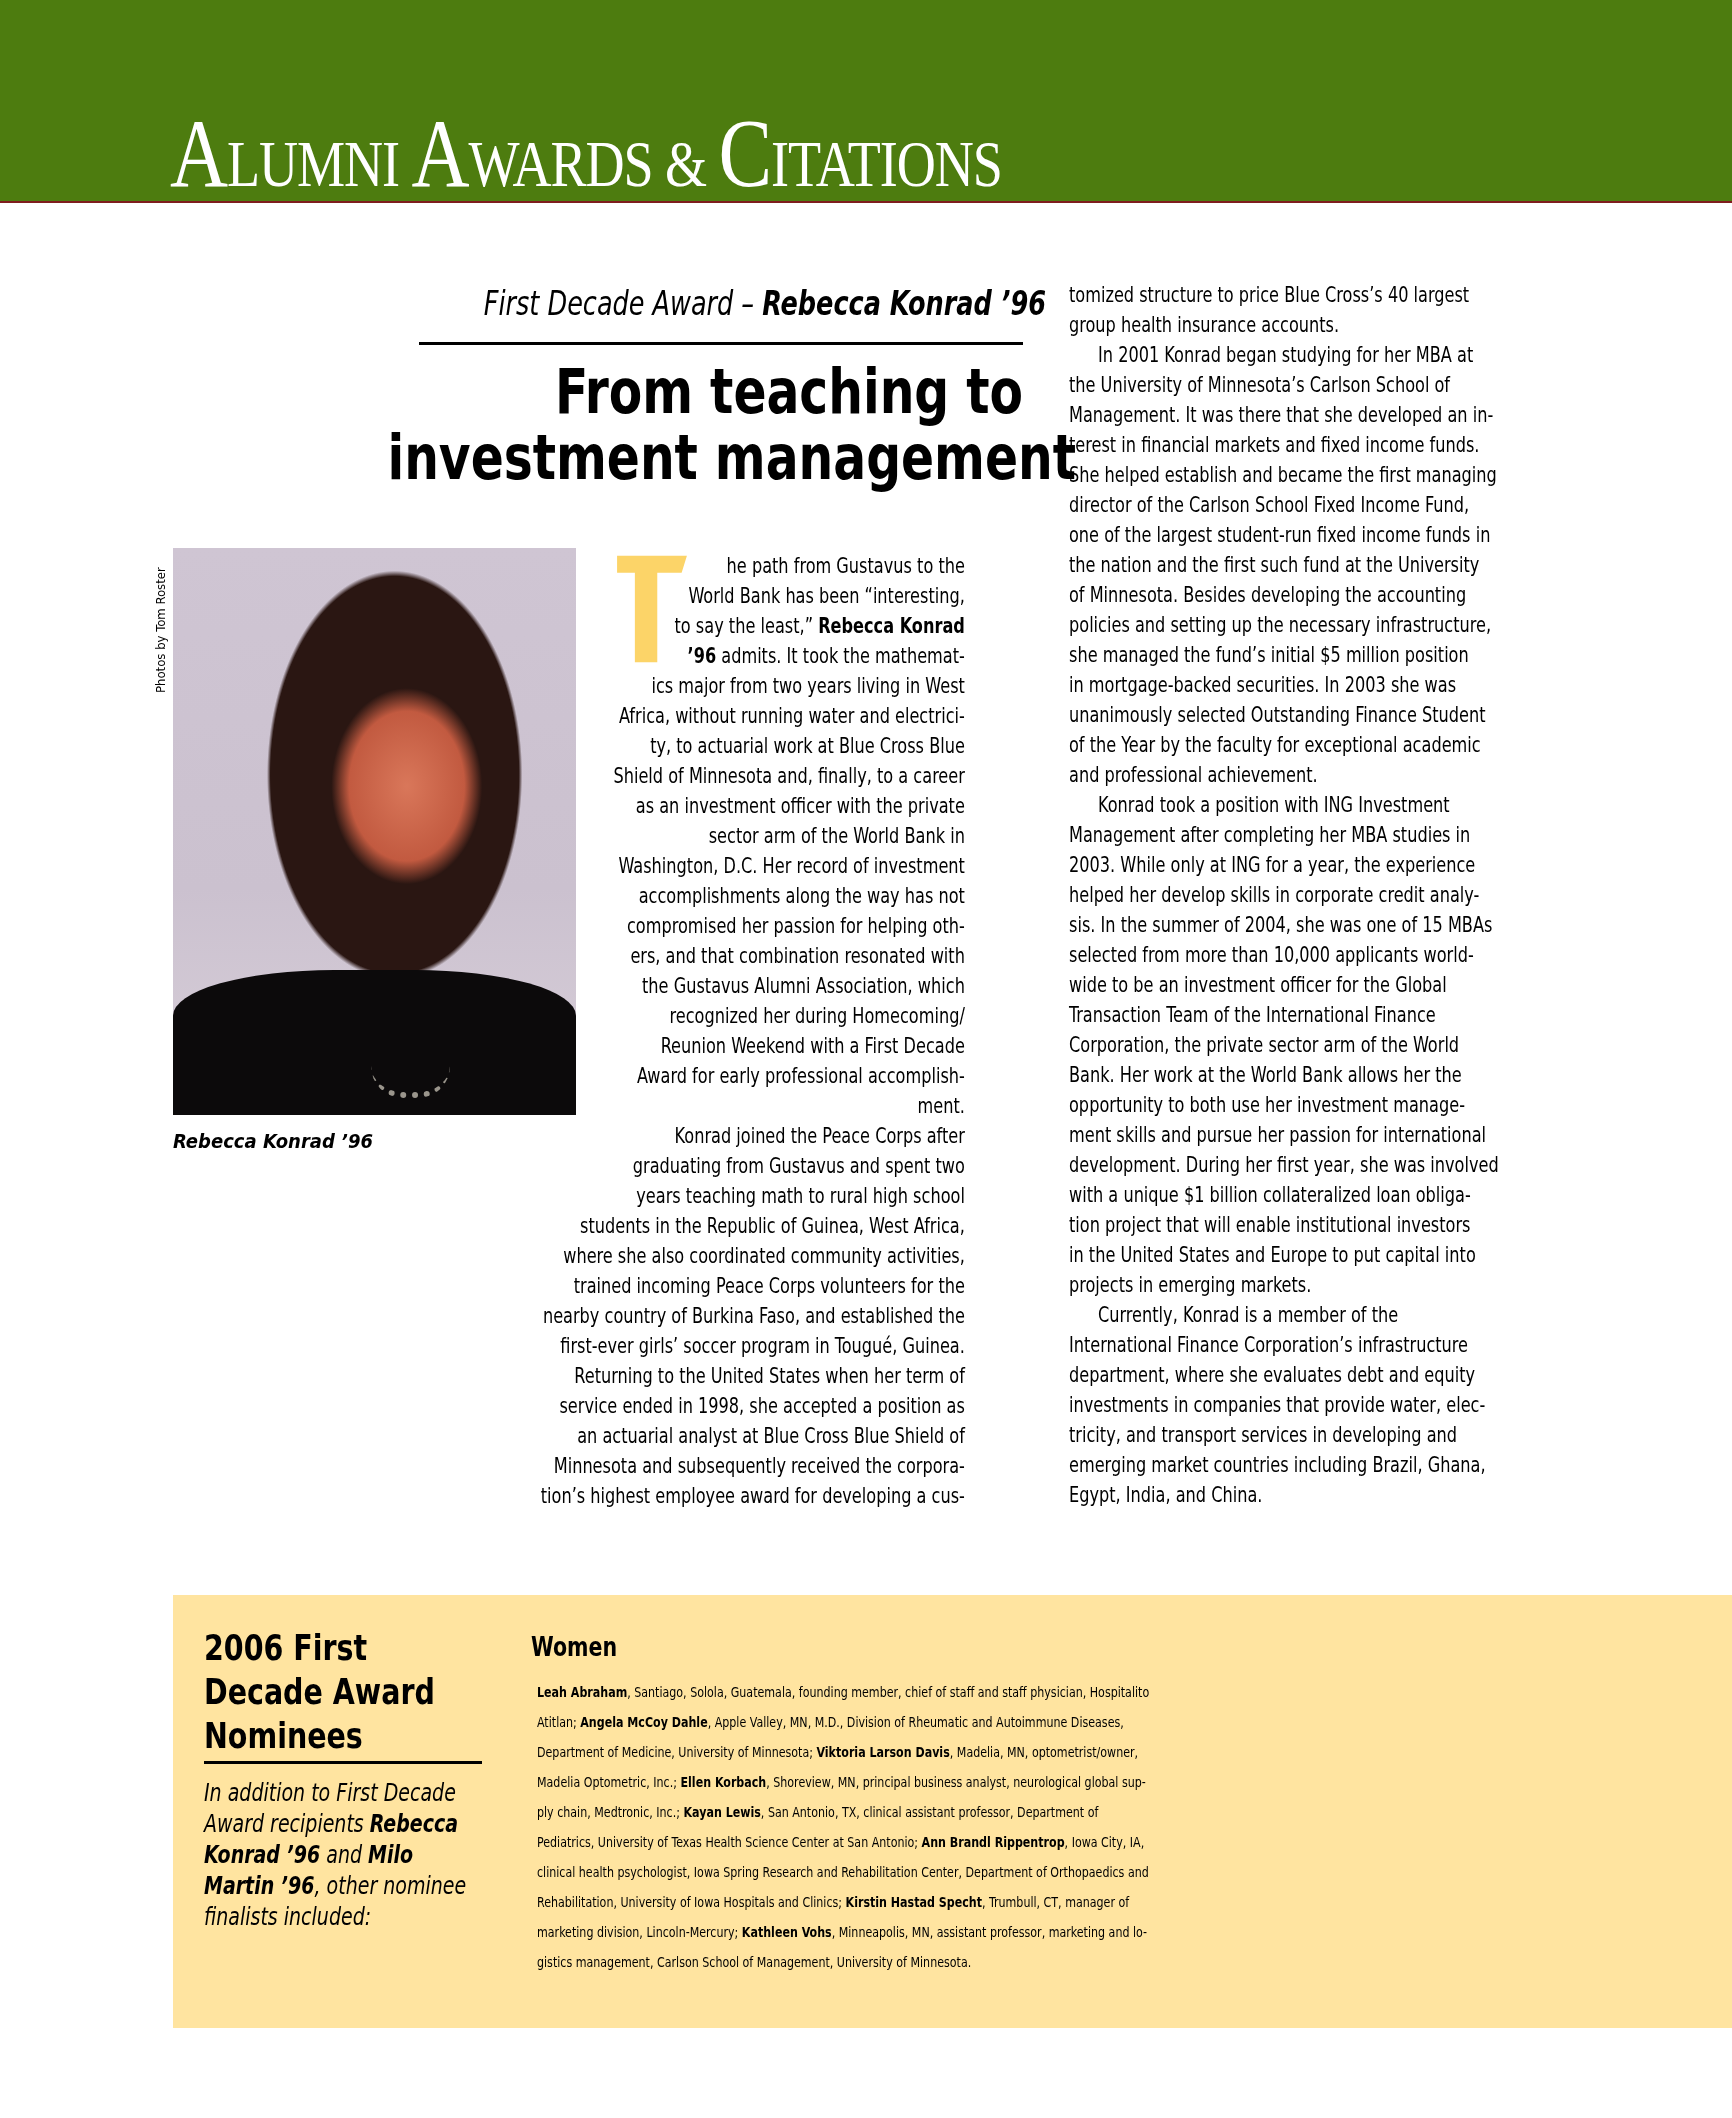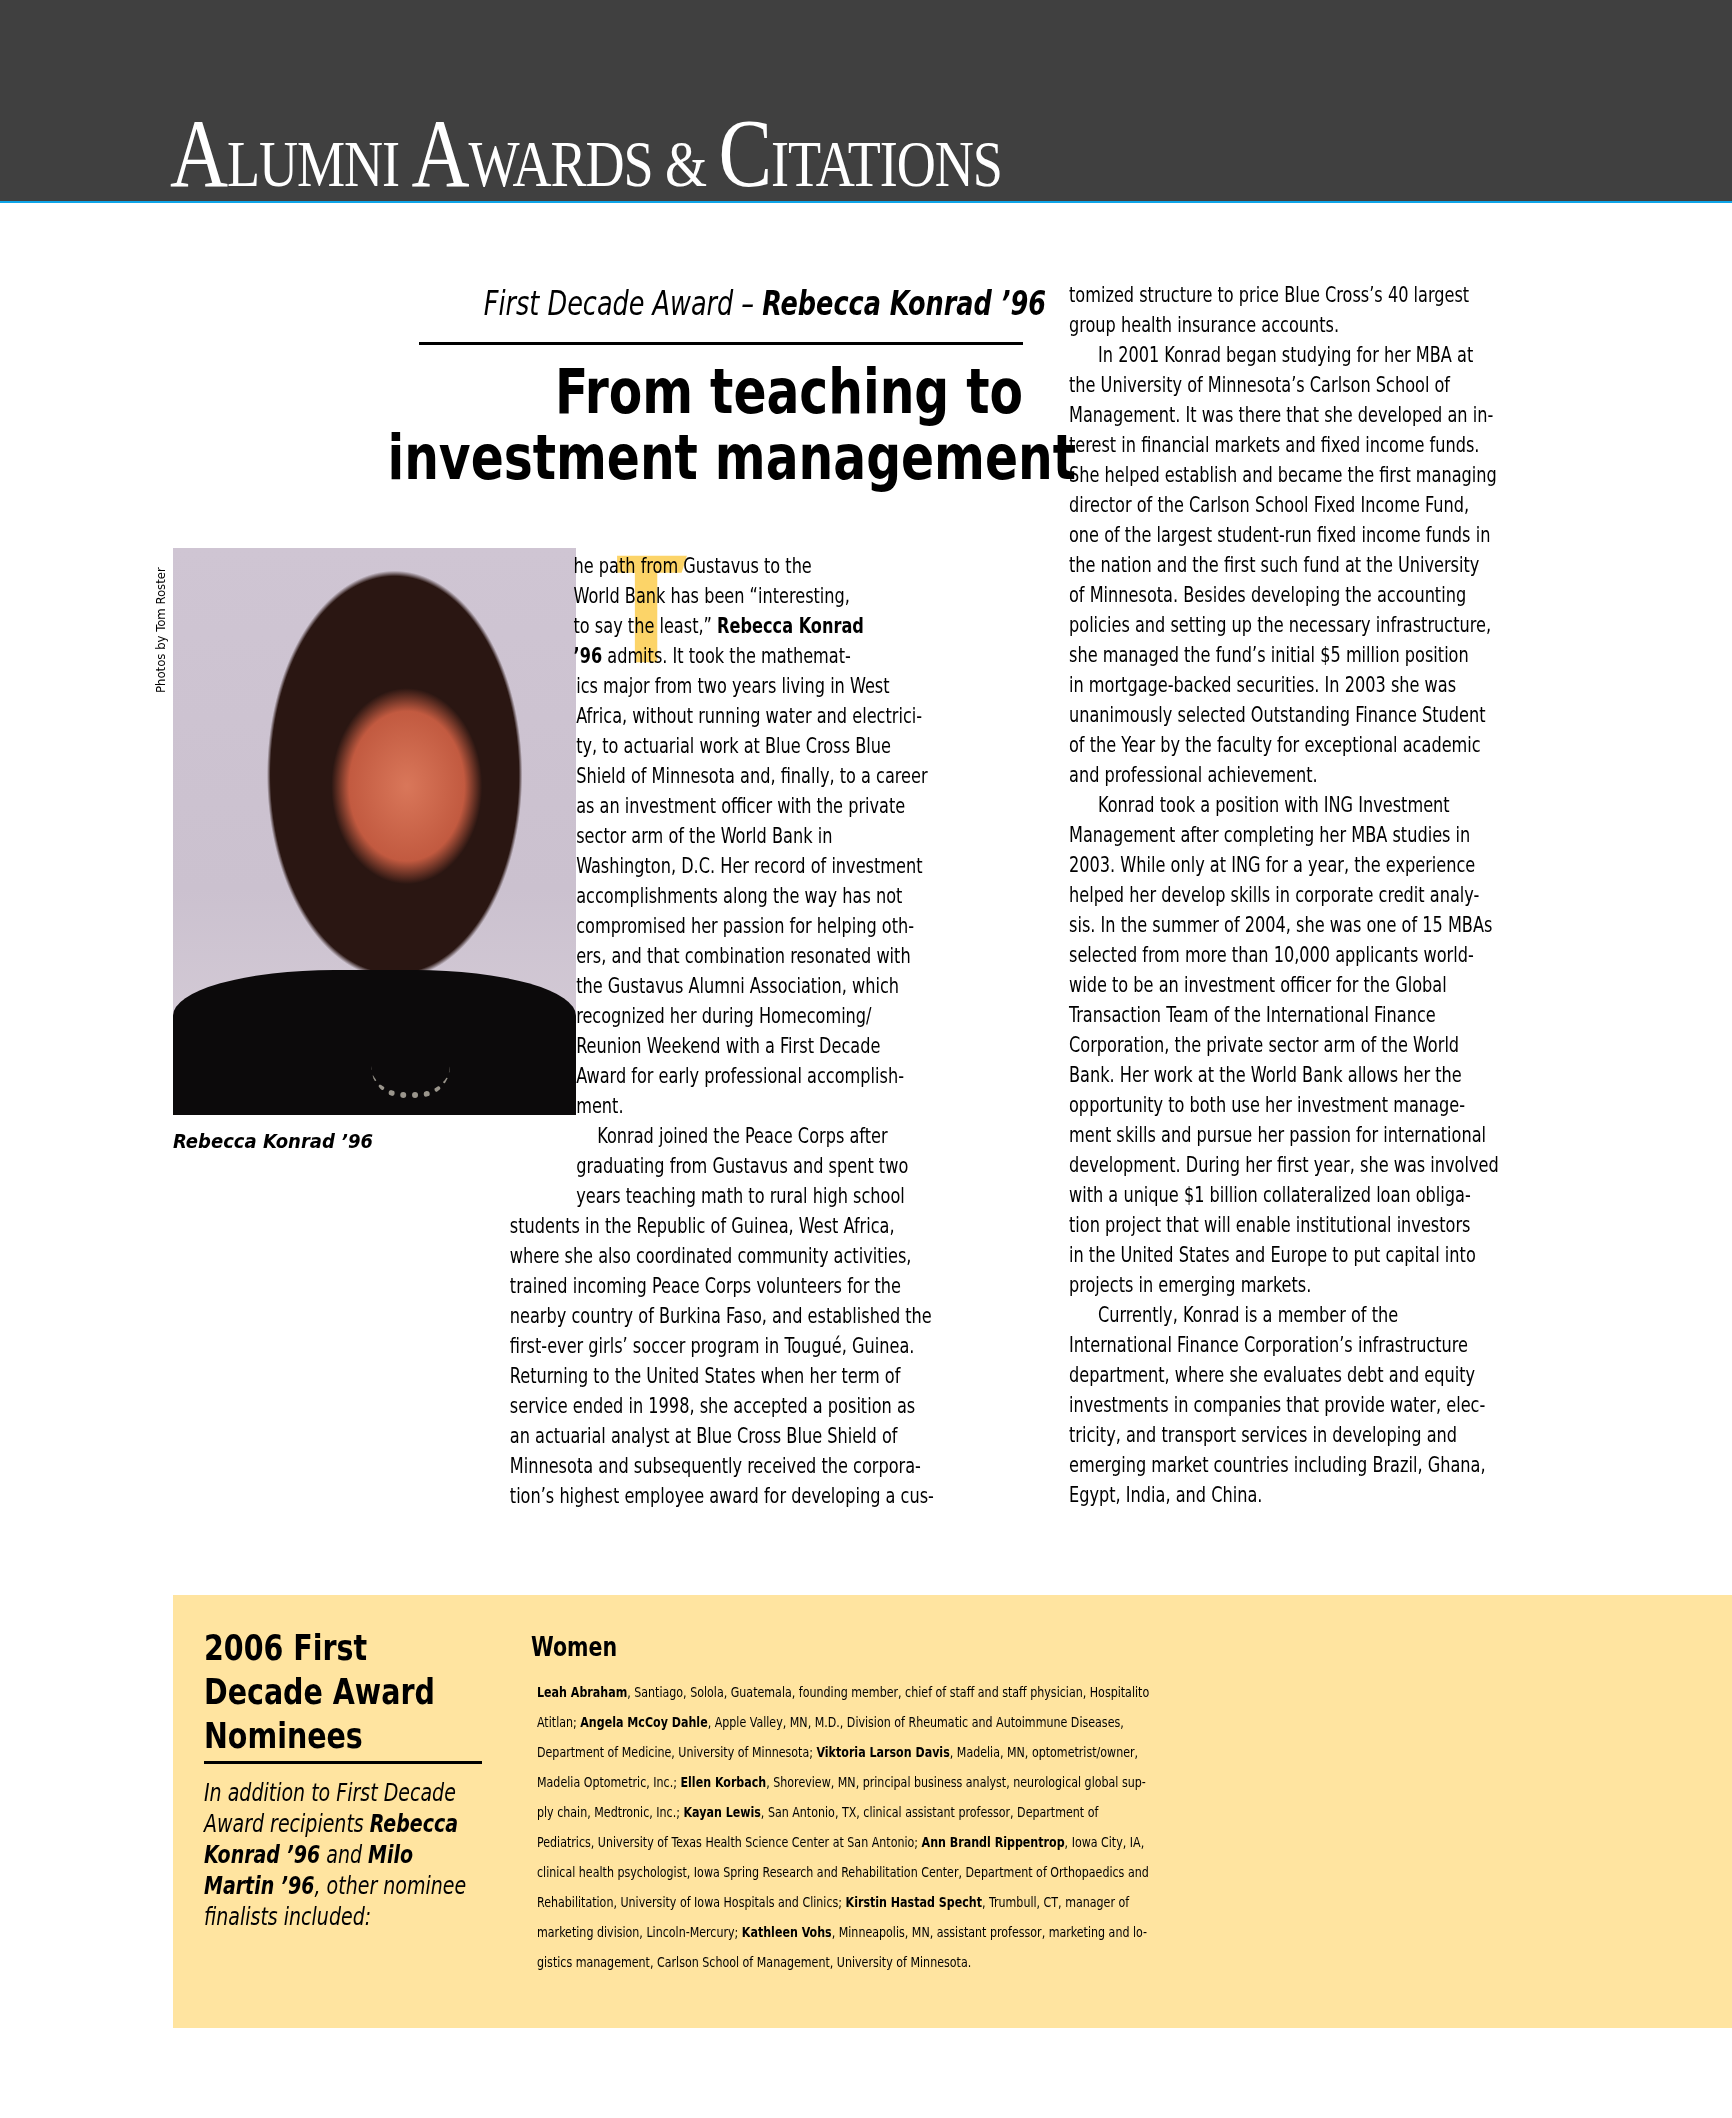--- a/index.html
+++ b/index.html
@@ -1,34 +1,34 @@
 <!DOCTYPE html>
 <html style="font-size:10.6px"><head>
 <meta charset="utf-8">
 <style>
   html,body{margin:0;padding:0;background:#fff;}
   body{width:1732px;height:2119px;position:relative;overflow:hidden;font-family:"DejaVu Sans Condensed","DejaVu Sans",sans-serif;color:#000;}
   .abs{position:absolute;}
-  #header{left:0;top:0;width:1732px;height:201px;background:#404040;border-bottom:2px solid #0ea5e9;}
+  #header{left:0;top:0;width:1732px;height:201px;background:#4d7c0f;border-bottom:2px solid #7f1d1d;}
   #header-title{left:170px;top:107px;color:#fff;font-family:"Liberation Serif","DejaVu Serif",serif;font-size:66px;line-height:92px;letter-spacing:-1.3px;white-space:nowrap;transform:scaleX(0.82);transform-origin:left top;}
   #header-title .cap{font-size:98px;}
   #kicker{left:396px;top:284px;width:627px;text-align:right;font-size:33px;font-style:italic;white-space:nowrap;transform:scaleX(0.86);transform-origin:right top;}
   #kicker b{font-weight:bold;}
   #kicker-rule{left:419px;top:342px;width:604px;height:2.6px;background:#000;}
   #headline{left:284px;top:359px;width:739px;text-align:right;font-size:63px;font-weight:bold;line-height:66px;white-space:nowrap;transform:scaleX(0.86);transform-origin:right top;}
   #photo{left:173px;top:548px;width:403px;height:567px;background:radial-gradient(ellipse 26% 24% at 58% 42%, #d9775a 0%, #c25a40 55%, transparent 72%),radial-gradient(ellipse 44% 50% at 55% 40%, #2a1612 0%, #2a1612 70%, transparent 72%),linear-gradient(180deg,#cfc5d3 0%,#cbc1cf 60%,#d8cfd9 100%);overflow:hidden;}
   #photo .body{position:absolute;left:0;top:422px;width:403px;height:152px;background:#0c0a0b;border-radius:40% 40% 0 0 / 30% 30% 0 0;}
   #photo .necklace{position:absolute;left:198px;top:518px;width:79px;height:26px;border-bottom:6.6px dotted #9a958c;border-radius:0 0 40px 40px;}
   #photo-credit{left:153px;top:693px;font-size:13px;transform:rotate(-90deg);transform-origin:left top;white-space:nowrap;}
   #photo-caption{left:173px;top:1129px;font-size:20px;font-weight:bold;font-style:italic;white-space:nowrap;}
   .col{font-size:20.4px;line-height:30px;white-space:nowrap;}
   .col b{font-weight:bold;}
   .line{height:30px;transform:scaleX(0.88);transform-origin:left top;}
   #dropcap{left:613px;top:553px;width:78px;height:112px;}
-  #mid-col{left:504px;top:551px;width:501px;}
+  #mid-col{left:524px;top:551px;width:501px;text-align:right;}
   #right-col{left:1069px;top:280px;width:488px;}
   #box{left:173px;top:1595px;width:1559px;height:433px;background:#FFE4A0;}
   #box-title{left:204px;top:1626px;font-size:36px;font-weight:bold;line-height:44px;white-space:nowrap;transform:scaleX(0.88);transform-origin:left top;}
   #box-rule{left:204px;top:1761px;width:278px;height:2.6px;background:#000;}
   #box-intro{left:204px;top:1778px;font-size:24px;font-style:italic;line-height:31px;white-space:nowrap;}
   #box-intro .line{height:31px;}
   #women-head{left:531px;top:1632px;font-size:26px;font-weight:bold;white-space:nowrap;transform:scaleX(0.88);transform-origin:left top;}
   #women-list{left:537px;top:1677px;font-size:14px;line-height:30px;white-space:nowrap;}
   #footer{left:173px;top:2084px;white-space:nowrap;margin-top:28px;}
   #footer .num{font-size:29px;vertical-align:baseline;}

